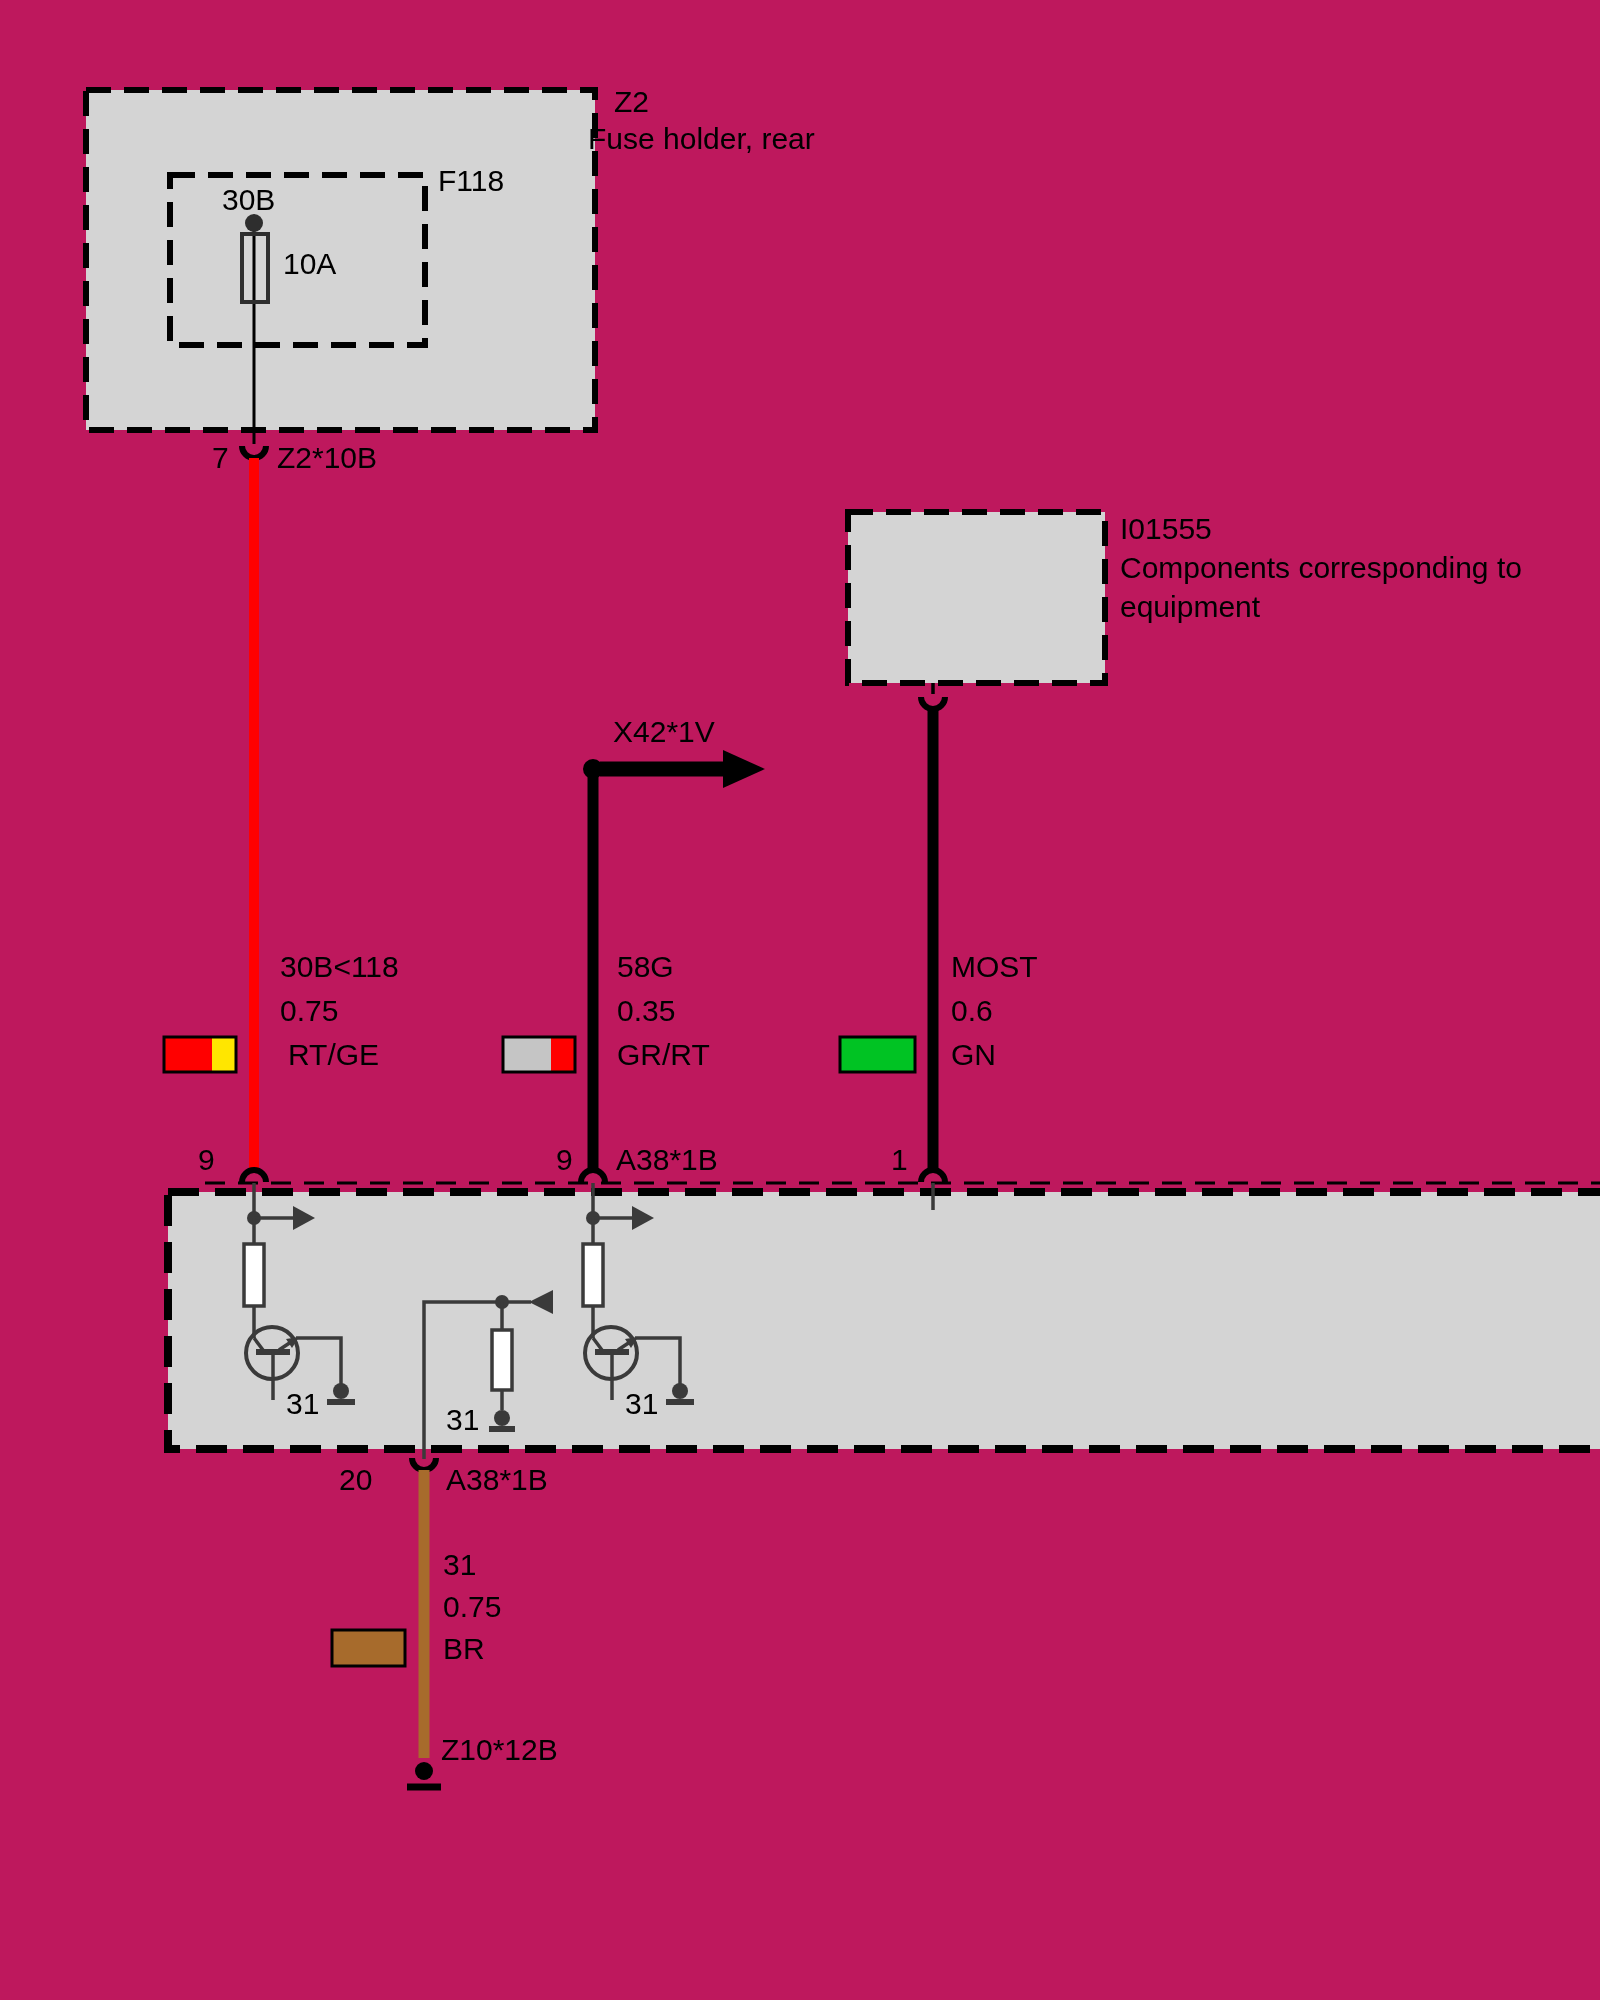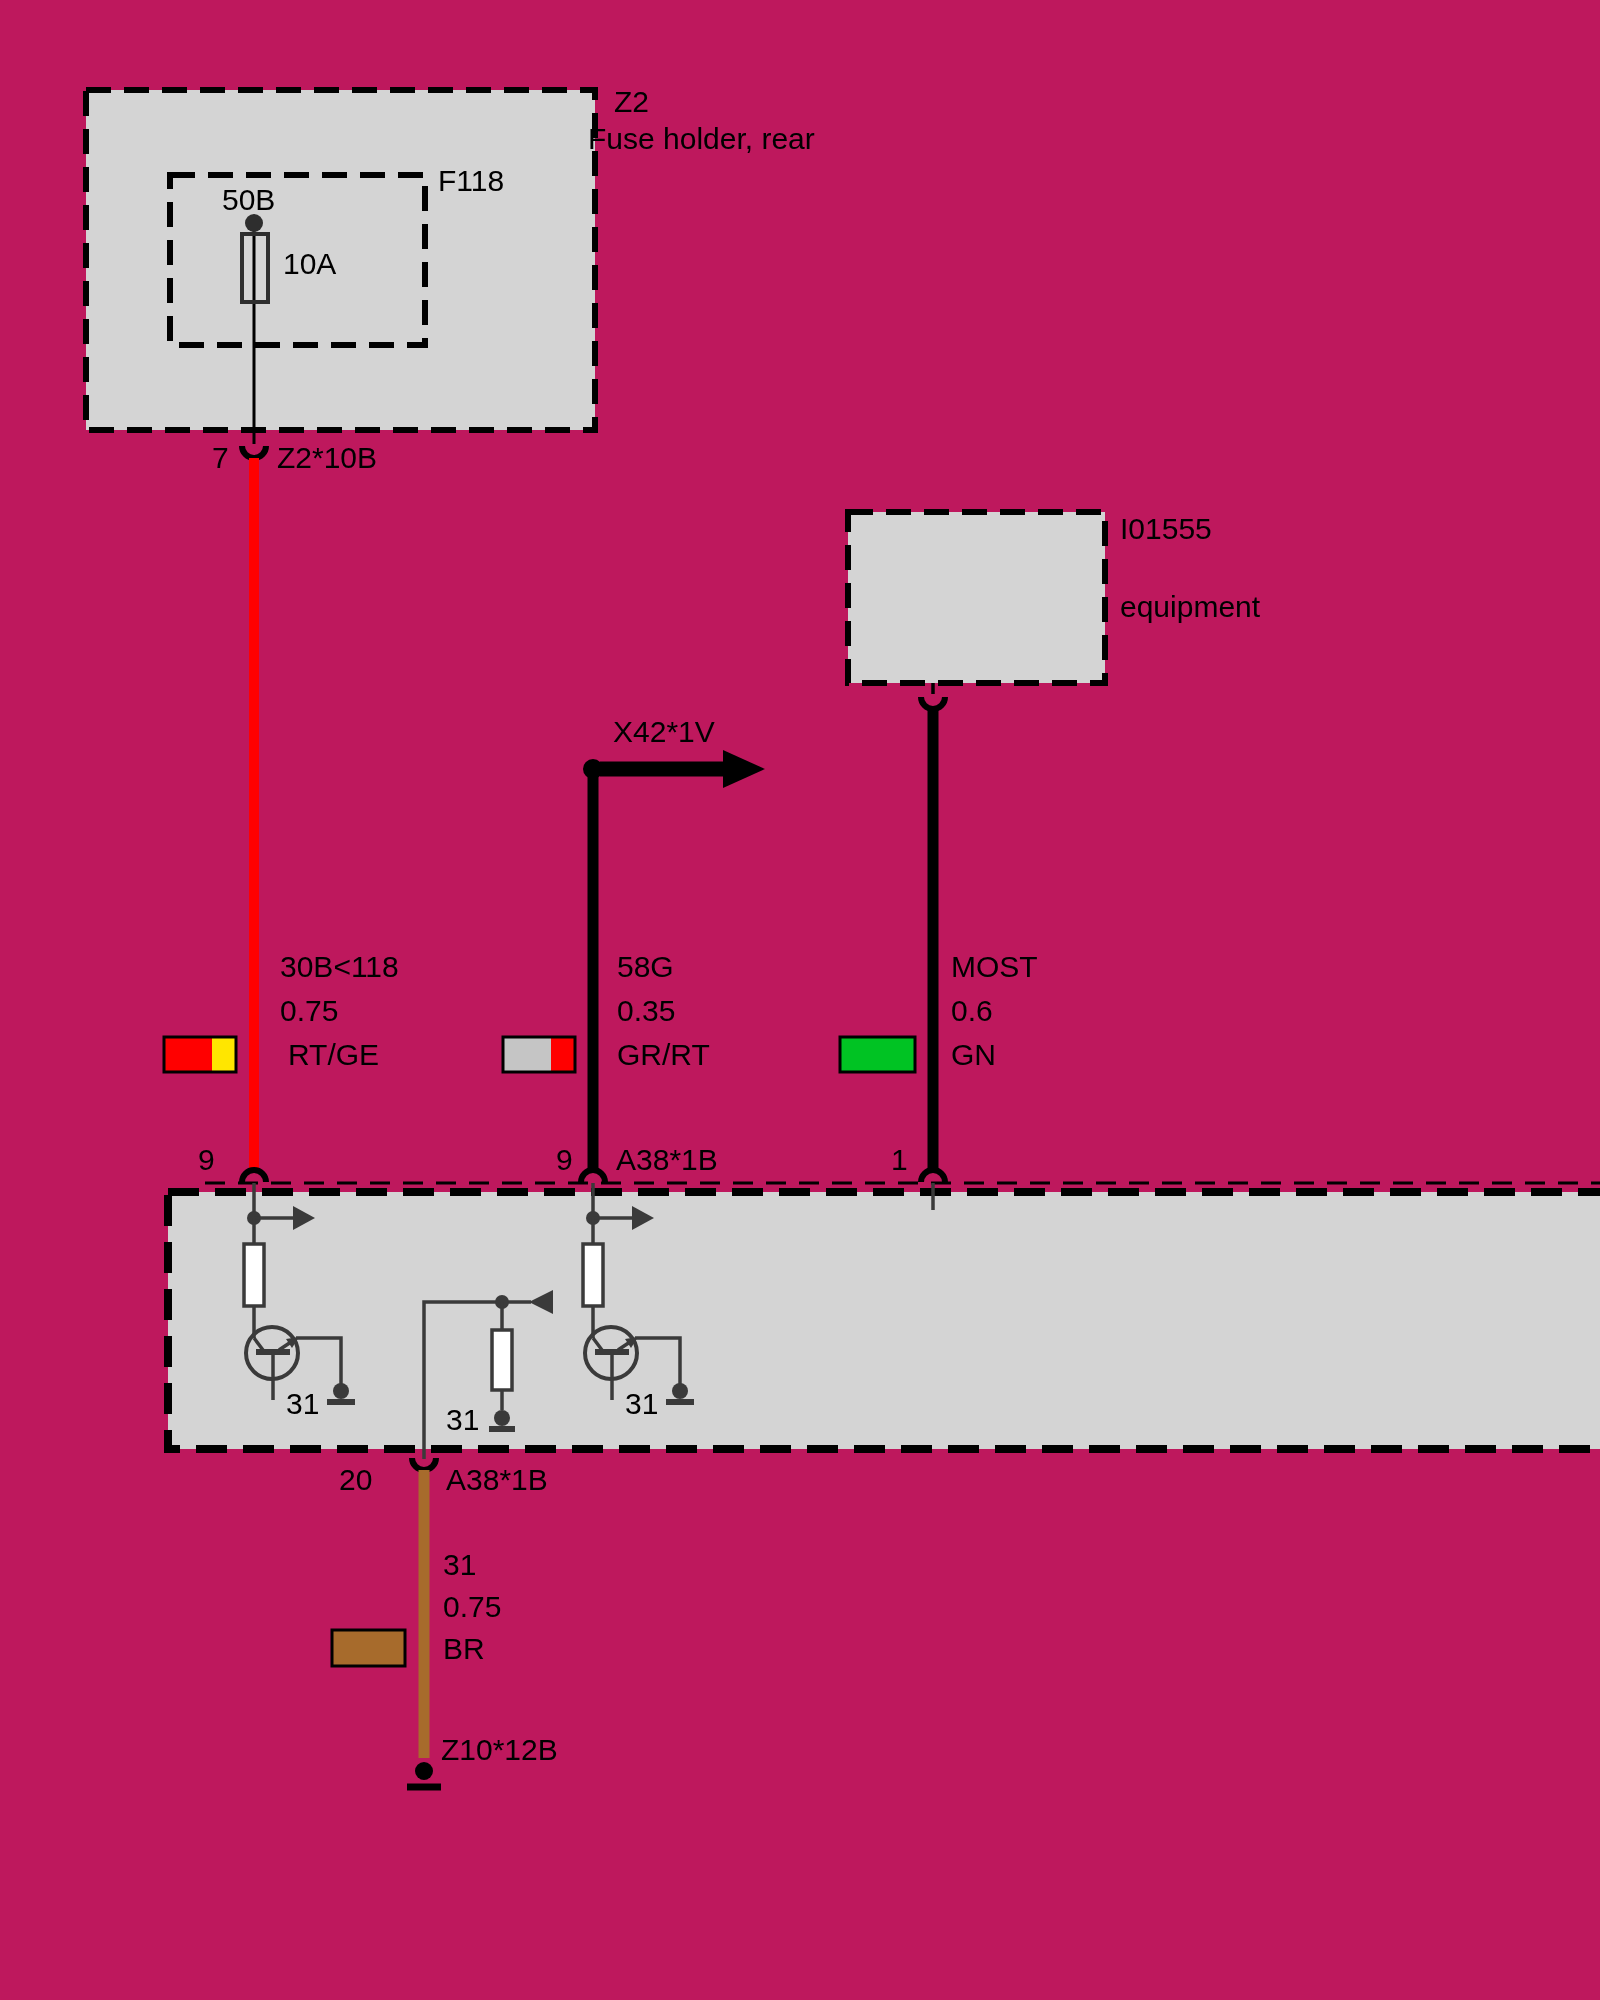--- a/index.html
+++ b/index.html
@@ -130,26 +130,27 @@
     <line class="w-brown" x1="424" y1="1470" x2="424" y2="1758"></line>
     <g>
       <circle cx="424" cy="1771" r="9" fill="#000"></circle>
       <line class="gnd-main" x1="407" y1="1787" x2="441" y2="1787"></line>
     </g>
   </svg>
 
   <span class="lbl" style="left:614px;top:84px">Z2</span>
   <span class="lbl" style="left:588px;top:121px">Fuse holder, rear</span>
   <span class="lbl" style="left:438px;top:163px">F118</span>
-  <span class="lbl" style="left:222px;top:182px">50B</span>
+  <span class="lbl" style="left:222px;top:182px">30B</span>
   <span class="lbl" style="left:283px;top:246px">10A</span>
   <span class="lbl" style="left:212px;top:440px">7</span>
   <span class="lbl" style="left:277px;top:440px">Z2*10B</span>
 
   <span class="lbl" style="left:1120px;top:511px">I01555</span>
+  <span class="lbl" style="left:1120px;top:550px">Components corresponding to</span>
   <span class="lbl" style="left:1120px;top:589px">equipment</span>
 
   <span class="lbl" style="left:613px;top:714px">X42*1V</span>
 
   <span class="lbl" style="left:280px;top:949px">30B&lt;118</span>
   <span class="lbl" style="left:280px;top:993px">0.75</span>
   <span class="lbl" style="left:288px;top:1037px">RT/GE</span>
 
   <span class="lbl" style="left:617px;top:949px">58G</span>
   <span class="lbl" style="left:617px;top:993px">0.35</span>

